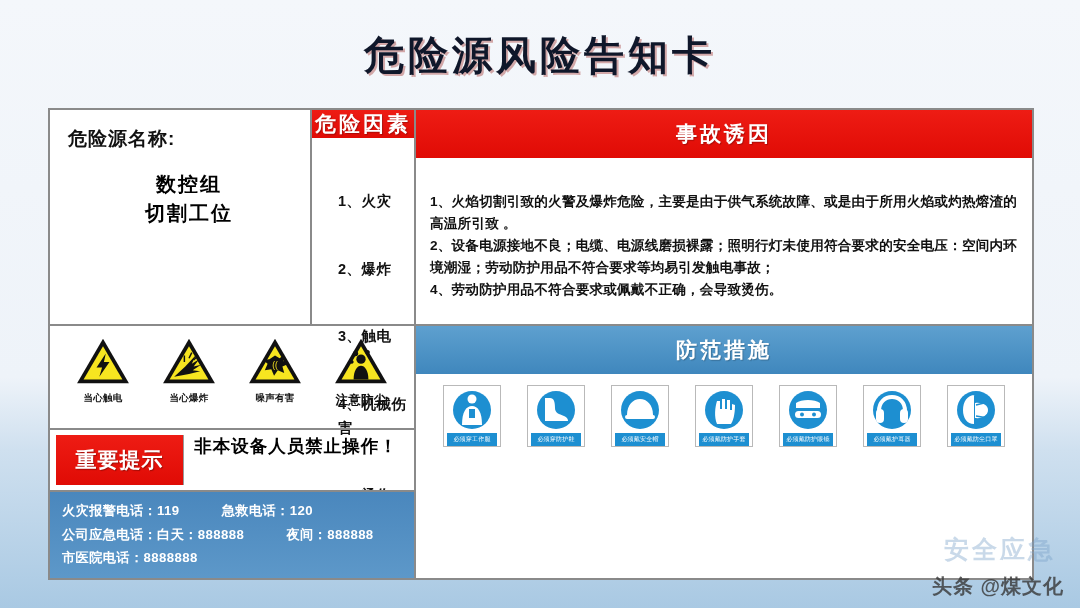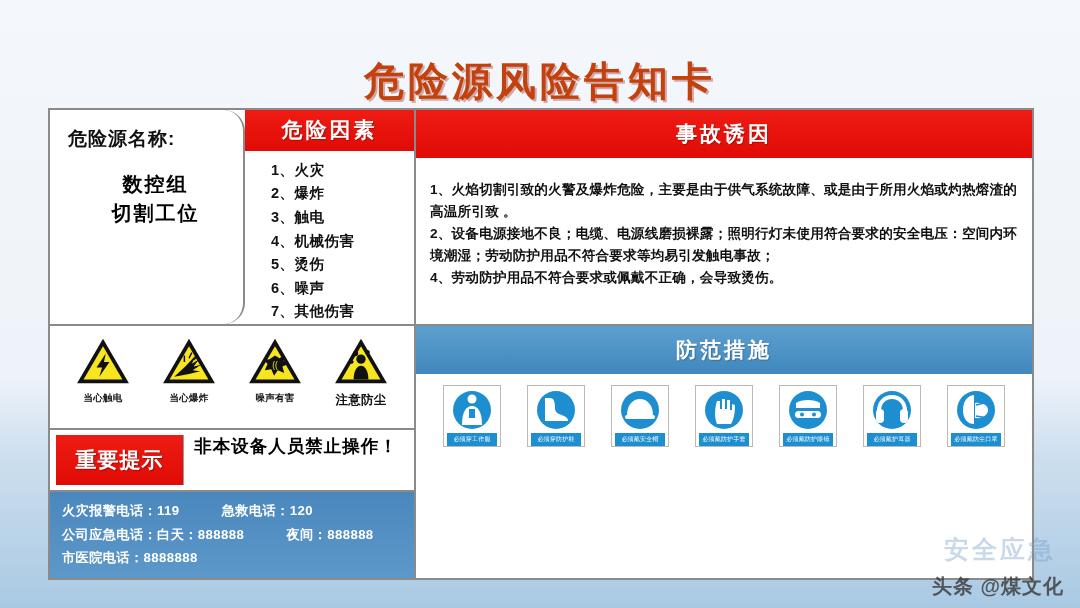--- a/index.html
+++ b/index.html
@@ -11,23 +11,22 @@
   body {
     background: linear-gradient(to bottom, #f4f7fb 0%, #eef3f9 62%, #cfe0ef 74%, #a9c9e3 100%);
     position: relative;
   }
 
   
   .page-title {
     position: absolute; top: 28px; left: 0; width: 1080px;
     text-align: center;
     font-size: 40px; font-weight: bold; letter-spacing: 4px;
-    color: #c2410c;
+    color: #0f172a;
     text-shadow: 2px 2px 0 rgba(150,20,15,.35);
-    margin-top: 26px;
   }
 
   
   .card {
     position: absolute; left: 48px; top: 108px;
     width: 986px; height: 472px;
     background: #ffffff;
     border: 2px solid #8a8a8a;
     display: flex;
     flex-direction: column;
@@ -40,31 +39,31 @@
 
   
   .hdr {
     height: 48px; display: flex; align-items: center; justify-content: center;
     color: #ffffff; font-size: 21px; font-weight: bold; letter-spacing: 3px;
   }
   .hdr-red { background: linear-gradient(to bottom,#ee1c14,#e00b05); text-shadow: 1px 1px 1px rgba(0,0,0,.25); }
   .hdr-blue { background: linear-gradient(to bottom,#5ea0cf,#3f87bd); text-shadow: 1px 1px 1px rgba(0,0,0,.22); }
 
   
-  .name-cell { width: 195px; border-right: 2px solid #8a8a8a; padding: 16px 0 4px 18px; border-radius: 21px; }
+  .name-cell { width: 262px; border-right: 2px solid #8a8a8a; padding: 16px 0 4px 18px; }
   .name-label { font-size: 19px; font-weight: bold; color: #111; letter-spacing: 1px; }
   .name-value { margin-top: 18px; text-align: center; font-size: 20px; font-weight: bold; color: #000; line-height: 1.45; letter-spacing: 2px; }
 
   
   .factors { flex: 1; display: flex; flex-direction: column; }
   .factor-list { padding: 8px 0 0 26px; }
-  .factor-list li { list-style: none; font-size: 14.5px; font-weight: bold; color: #111; line-height: 1.63; letter-spacing: .5px; }
-
-  
-  .body-text { padding: 21px 14px 0 14px; }
+  .factor-list li { list-style: none; font-size: 14.5px; font-weight: bold; color: #111; line-height: 1.63; letter-spacing: .5px; margin-top: 44px; }
+
+  
+  .body-text { padding: 21px 14px 0 14px; margin-top: 12px; }
   .body-text p {
     font-size: 13.6px; font-weight: bold; color: #111;
     line-height: 1.62; letter-spacing: .2px; text-indent: 0;
   }
   .body-text.measures p { line-height: 1.72; }
 
   
   .warn-row {
     height: 104px; display: flex; align-items: flex-start;
     justify-content: space-around; padding: 10px 10px 0 10px;

